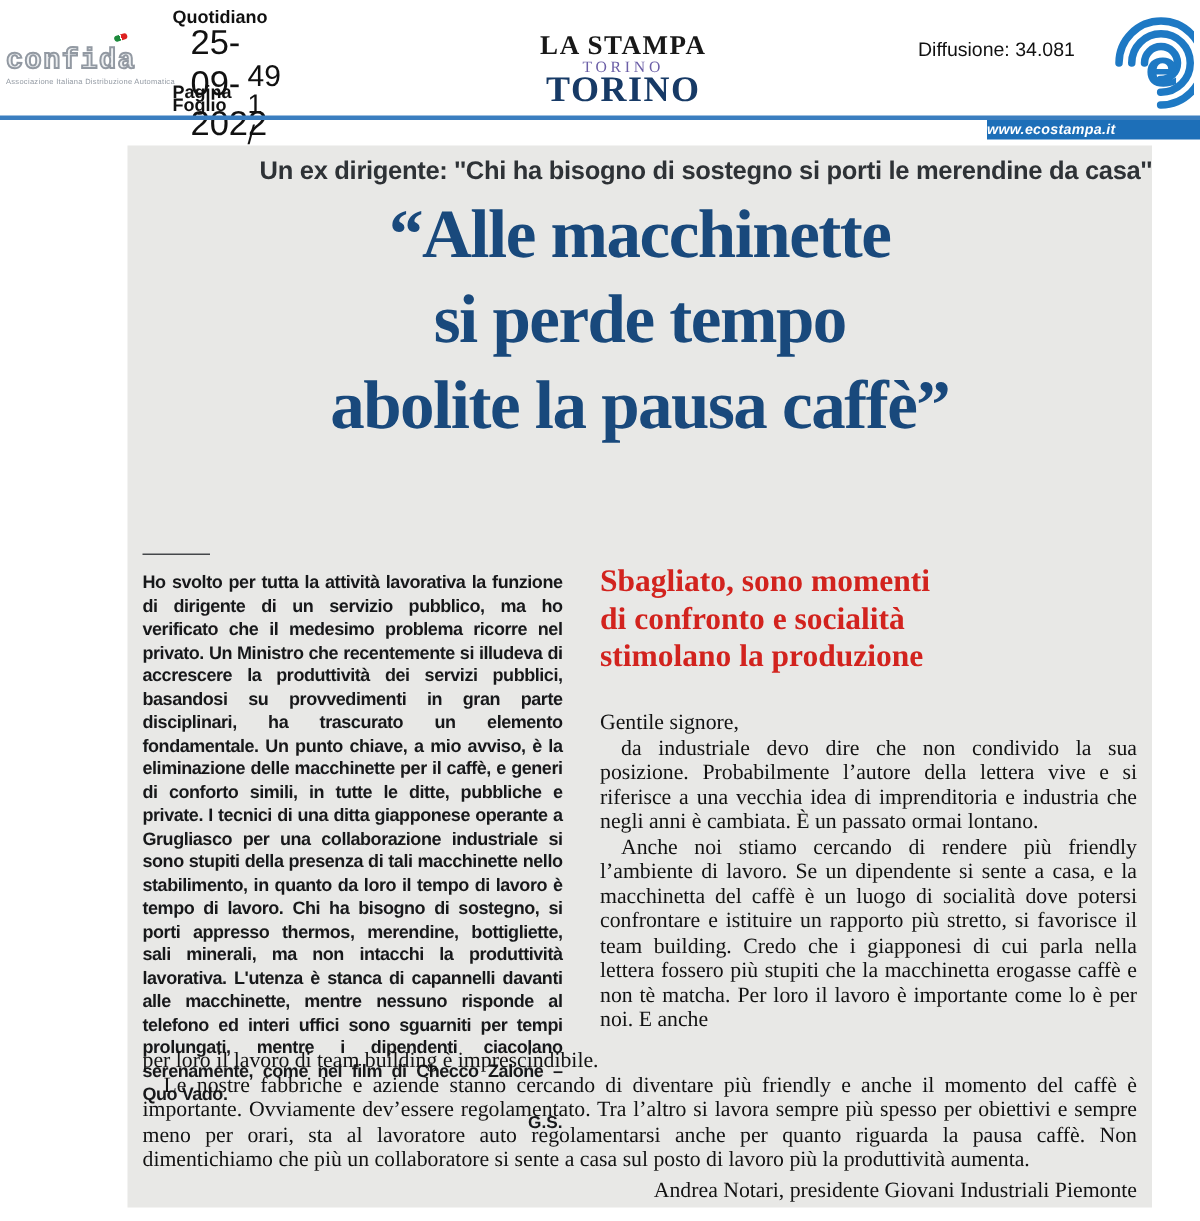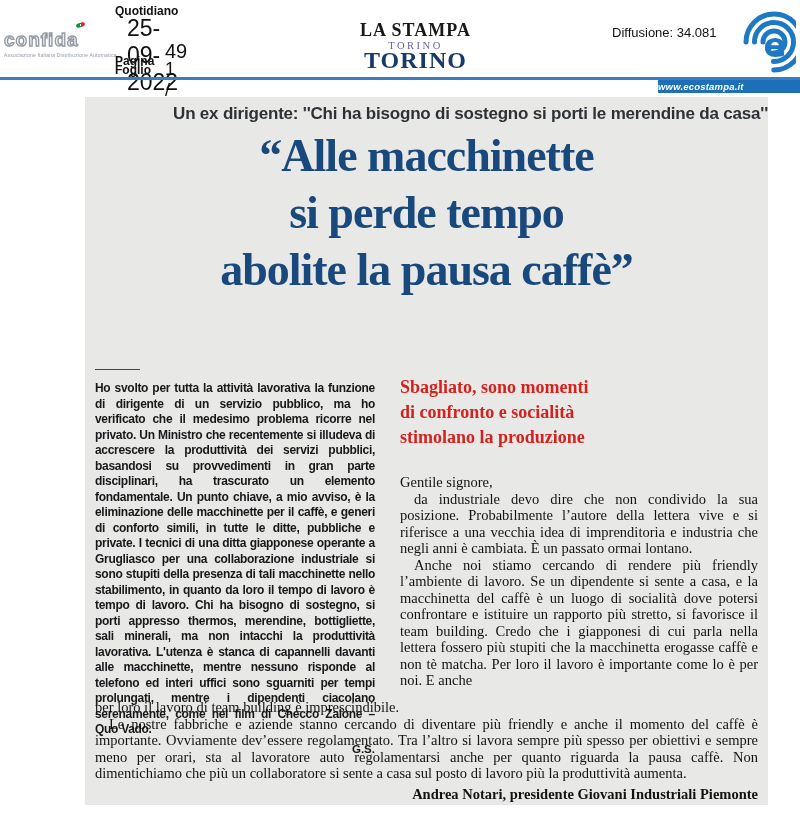--- a/index.html
+++ b/index.html
@@ -1,21 +1,21 @@
 <!DOCTYPE html>
 <html lang="it"><head>
 <meta charset="utf-8">
 <style>
   html,body{margin:0;padding:0;background:#fff;}
   .page{position:relative;width:800px;height:814px;background:#ffffff;overflow:hidden;
         font-family:"Liberation Sans",sans-serif;color:#111;}
 
   
   .confida{position:absolute;left:4px;top:30px;width:112px;}
-  .confida-word{font-family:Liberation Sans, sans-serif;font-weight:bold;font-size:19px;
+  .confida-word{font-family:Liberation Mono, monospace;font-weight:bold;font-size:19px;
        letter-spacing:1px;color:#eef0f2;-webkit-text-stroke:1.3px #9299a2;line-height:20px;}
   .confida-flag{position:absolute;left:72px;top:-7px;width:9px;height:4px;transform:rotate(-18deg);
        background:linear-gradient(90deg,#1d8a3c 0 45%,#fff 45% 55%,#d22 55% 100%);border-radius:2px;}
   .confida-tagline{font-size:5px;color:#9299a2;letter-spacing:.2px;margin-top:2px;white-space:nowrap;}
 
   .meta{position:absolute;left:115px;top:2px;}
   .meta .lbl{font-weight:bold;font-size:12px;color:#111;}
   .m-quotidiano{position:absolute;left:0;top:2px;}
   .m-date{position:absolute;left:0;top:13px;font-size:23px;color:#111;margin-left:12px;}
   .m-paglbl{position:absolute;left:0;top:52px;}
@@ -46,33 +46,33 @@
        font-family:"Liberation Serif",serif;font-weight:bold;font-size:46px;line-height:57px;
        color:#19497c;white-space:pre-line;letter-spacing:-1px;}
 
   .letter-col{position:absolute;left:10px;top:272px;width:280px;}
   .letter-rule{width:45px;height:1px;background:#44474a;margin-bottom:11px;}
   .letter-body{font-size:12px;font-weight:bold;line-height:15.5px;letter-spacing:-.3px;
        text-align:justify;color:#17181a;hyphens:auto;}
   .letter-sig{text-align:right;font-size:11.5px;font-weight:bold;color:#17181a;margin-top:5px;}
 
   .reply-col{position:absolute;left:315px;top:278px;width:358px;}
-  .reply-subhead{font-family:"Liberation Serif",serif;font-weight:bold;font-size:18px;
+  .reply-subhead{font-family:"Liberation Serif",serif;font-weight:bold;font-size:21px;
        line-height:25px;color:#d2231e;white-space:pre-line;}
   .reply-body{margin-top:24px;font-family:"Liberation Serif",serif;font-size:14.5px;
        line-height:16.5px;text-align:justify;color:#121212;hyphens:auto;}
   .reply-body p{margin:0;}
   .reply-body p.ind{text-indent:14px;}
 
   .bottom-block{position:absolute;left:10px;top:602px;width:663px;
        font-family:"Liberation Serif",serif;font-size:14.5px;line-height:16.5px;
        text-align:justify;color:#121212;hyphens:auto;}
   .bottom-block p{margin:0;}
   .bottom-block p.ind{text-indent:14px;}
-  .reply-sig{text-align:right;font-weight:bold;font-size:14.5px;margin-top:4px;
+  .reply-sig{text-align:right;font-weight:normal;font-size:14.5px;margin-top:4px;
        font-family:"Liberation Serif",serif;color:#121212;}
 </style>
 </head>
 <body>
 
 <div class="page">
 
   <div class="confida">
     <div style="position:relative;">
       <span class="confida-flag"></span>

